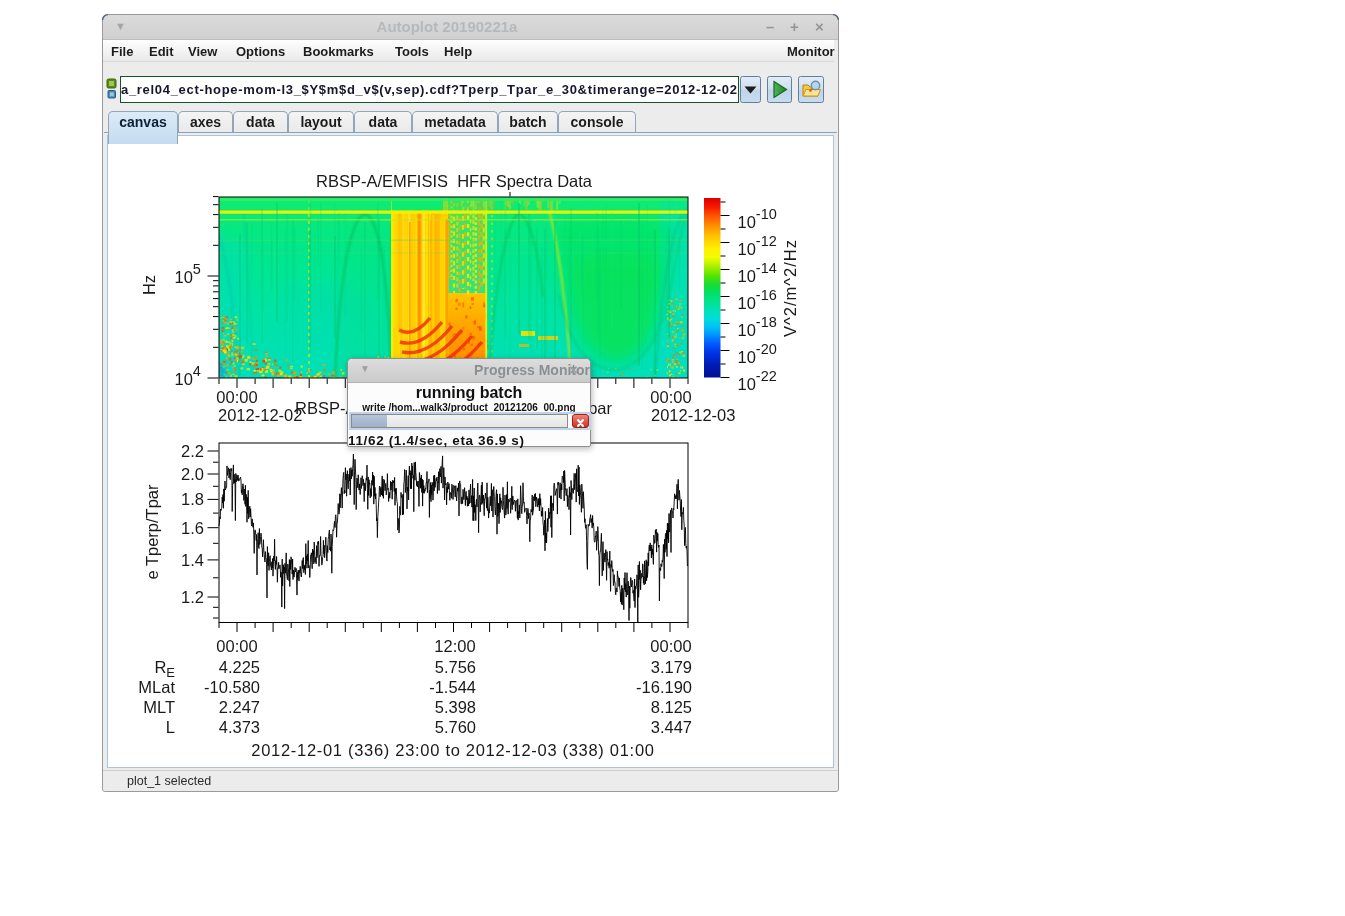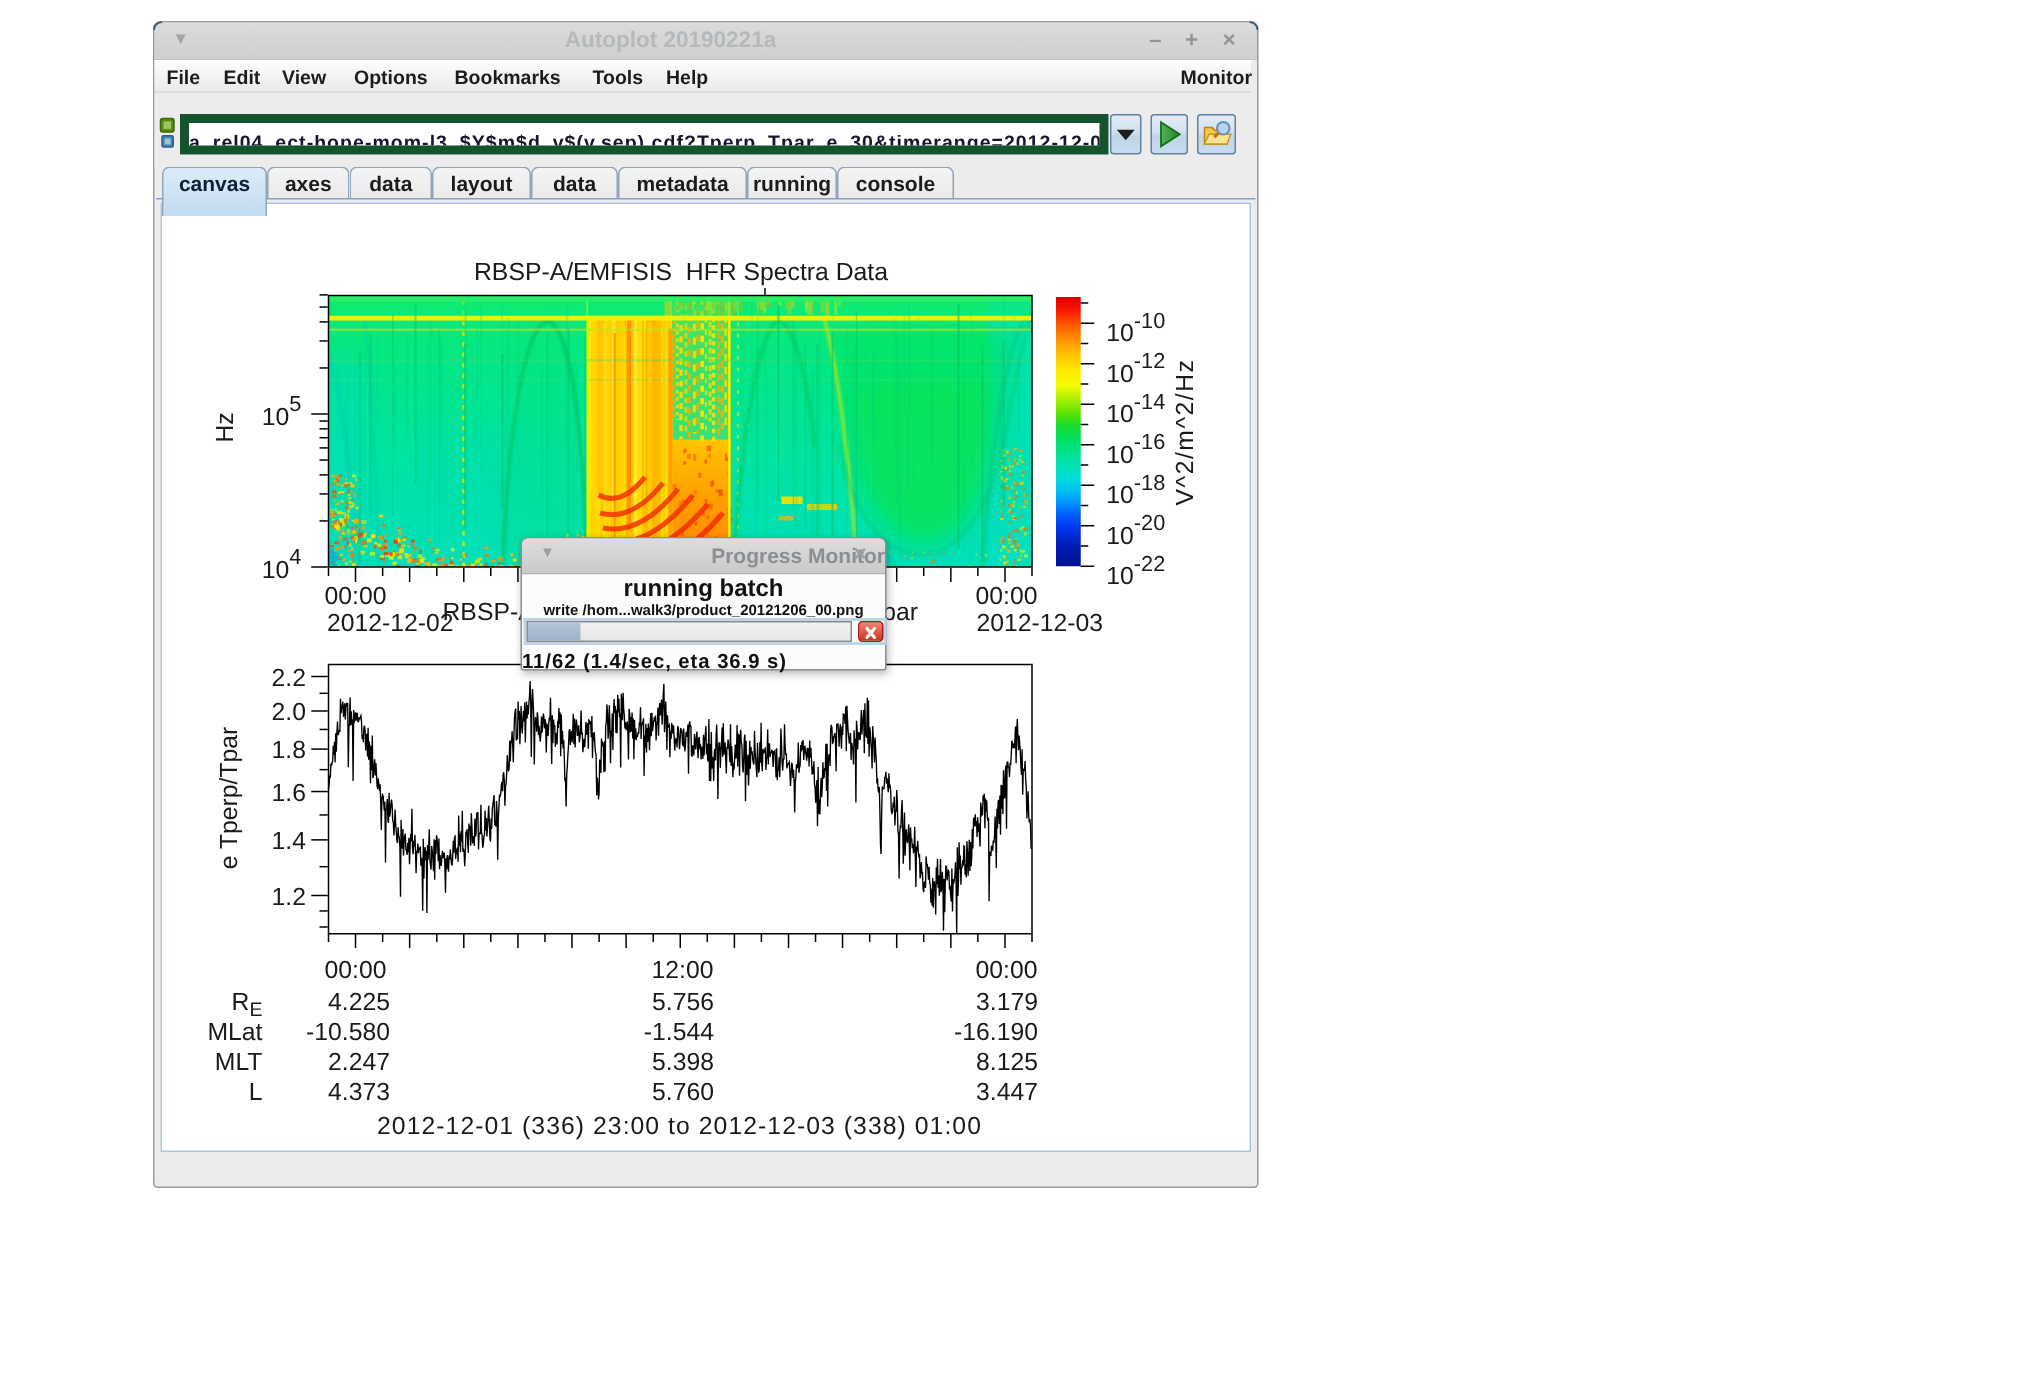--- a/index.html
+++ b/index.html
@@ -3,21 +3,21 @@
 *{margin:0;padding:0;box-sizing:border-box}
 body{width:1345px;height:916px;background:#fff;font-family:"Liberation Sans",sans-serif;position:relative;overflow:hidden}
 .abs{position:absolute}
 #win{left:102px;top:14px;width:737px;height:778px;border:1px solid #9a9a9a;border-radius:5px 5px 3px 3px;background:#ececec}
 #titlebar{left:0;top:0;right:0;height:25px;background:linear-gradient(#dbdbdb,#cfcfcf);border-radius:4px 4px 0 0;border-bottom:1px solid #bdbdbd}
 #titletxt{position:absolute;left:0;top:0;width:688px;text-align:center;font-weight:bold;font-size:15px;color:#b5b9bc;line-height:24px}
 .tbtn{position:absolute;top:0;height:25px;line-height:24px;color:#939698;font-weight:bold;font-size:15px}
 #menubar{left:0;top:25px;right:4px;height:22px;background:linear-gradient(#fefefe,#e9e9e9);border-bottom:1px solid #d8d8d8;font-weight:bold;font-size:13px;color:#1b1b1b}
 #menubar span{position:absolute;top:4px}
 #toolbar{left:0;top:47px;right:0;height:49px;background:#ececec}
-#urlfield{position:absolute;left:17px;top:14px;width:619px;height:27px;background:#fff;border:6px solid #14532d;font-weight:bold;font-size:13px;letter-spacing:0.69px;color:#16162c;line-height:25px;white-space:nowrap;overflow:hidden;padding-left:0px}
+#urlfield{position:absolute;left:17px;top:14px;width:619px;height:27px;background:#fff;border:1px solid #14532d;font-weight:bold;font-size:13px;letter-spacing:0.69px;color:#16162c;line-height:25px;white-space:nowrap;overflow:hidden;padding-left:0px}
 .nimbtn{position:absolute;top:14px;height:27px;background:linear-gradient(#e2ecf6 0%,#d0e0f0 45%,#c0d4e8 55%,#c8dcee 100%);border:1px solid #61809e;border-radius:2.5px}
 #tabsrow{left:0;top:96px;right:0;height:21px}
 .tab{position:absolute;top:0;height:33px;background:linear-gradient(#f4f4f4,#e4e4e4);border:1px solid #93a5b8;border-bottom:none;border-radius:5px 5px 0 0;font-weight:bold;font-size:14px;color:#1b1b1b;text-align:center;line-height:20px}
 .tabsel{background:linear-gradient(#dcebf8,#c3dcf0);color:#0c2036}
 #content{left:1px;top:117px;width:733px;height:637px;background:#ececec;border-top:1px solid #86a0bd}
 #canvaswrap{position:absolute;left:3px;top:2px;width:727px;height:633px;background:#fff;border:1px solid #a9c4de}
 #statusbar{left:0;top:755px;right:0;height:21px;background:#ececec;border-top:1px solid #cfcfcf;font-size:12.5px;color:#2a2a2a;border-radius:0 0 3px 3px}
 #dialog{left:347px;top:358px;width:244px;height:89px;background:#fcfcfc;border:1px solid #8e8e8e;border-radius:5px 5px 2px 2px;box-shadow:1px 2px 6px rgba(0,0,0,0.28)}
 #dtitle{position:absolute;left:0;top:0;right:0;height:24px;background:linear-gradient(#dddddd,#cacaca);border-radius:4px 4px 0 0;border-bottom:1px solid #b2b2b2}
 </style></head><body>
@@ -78,26 +78,29 @@
       </svg>
     </div>
   </div>
   <div class="abs" id="tabsrow">
     <div class="tab tabsel" style="left:5px;width:70px;z-index:2">canvas</div>
     <div class="tab" style="left:75px;width:55px">axes</div>
     <div class="tab" style="left:130px;width:55px">data</div>
     <div class="tab" style="left:185px;width:66px">layout</div>
     <div class="tab" style="left:251px;width:58px">data</div>
     <div class="tab" style="left:309px;width:86px">metadata</div>
-    <div class="tab" style="left:395px;width:60px">running</div>
+    <div class="tab" style="left:395px;width:60px">batch</div>
     <div class="tab" style="left:455px;width:78px">console</div>
   </div>
   <div class="abs" id="content">
     <div id="canvaswrap"></div>
   </div>
+  <div class="abs" id="statusbar">
+      <span style="position:absolute;left:24px;top:3px">plot_1 selected</span>
+    </div>
 </div>
 <svg class="abs" style="left:108px;top:134px" width="727" height="633" viewBox="0 0 727 633">
 <defs>
 <linearGradient id="gbase" x1="0" y1="0" x2="0" y2="1">
 <stop offset="0" stop-color="#10e972"></stop>
         <stop offset="0.3" stop-color="#00e78c"></stop>
 <stop offset="0.62" stop-color="#00e4a4"></stop>
         <stop offset="1" stop-color="#00dfba"></stop>
 </linearGradient>
 <linearGradient id="gband" x1="0" y1="0" x2="1" y2="0">

